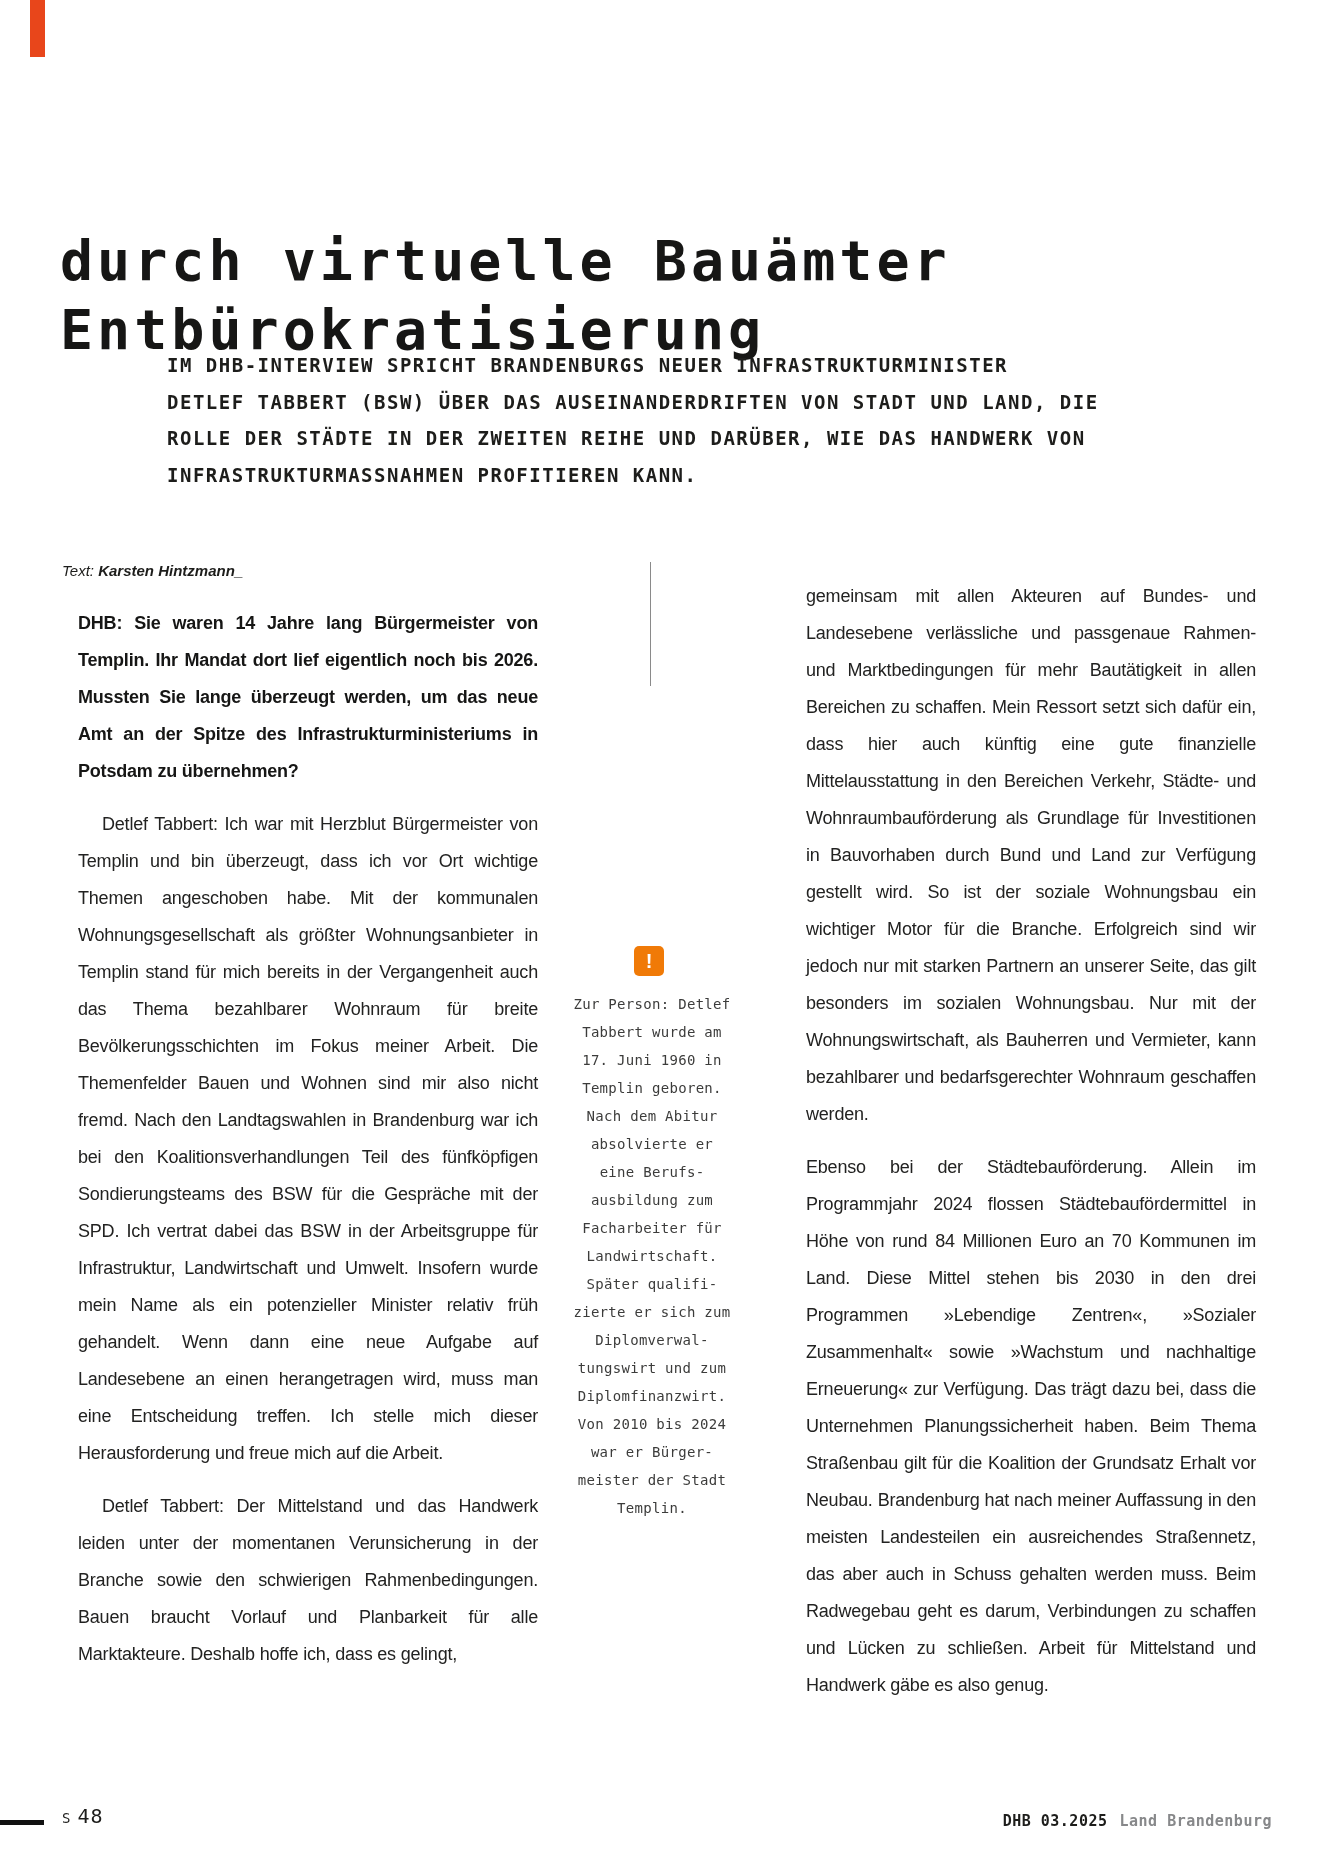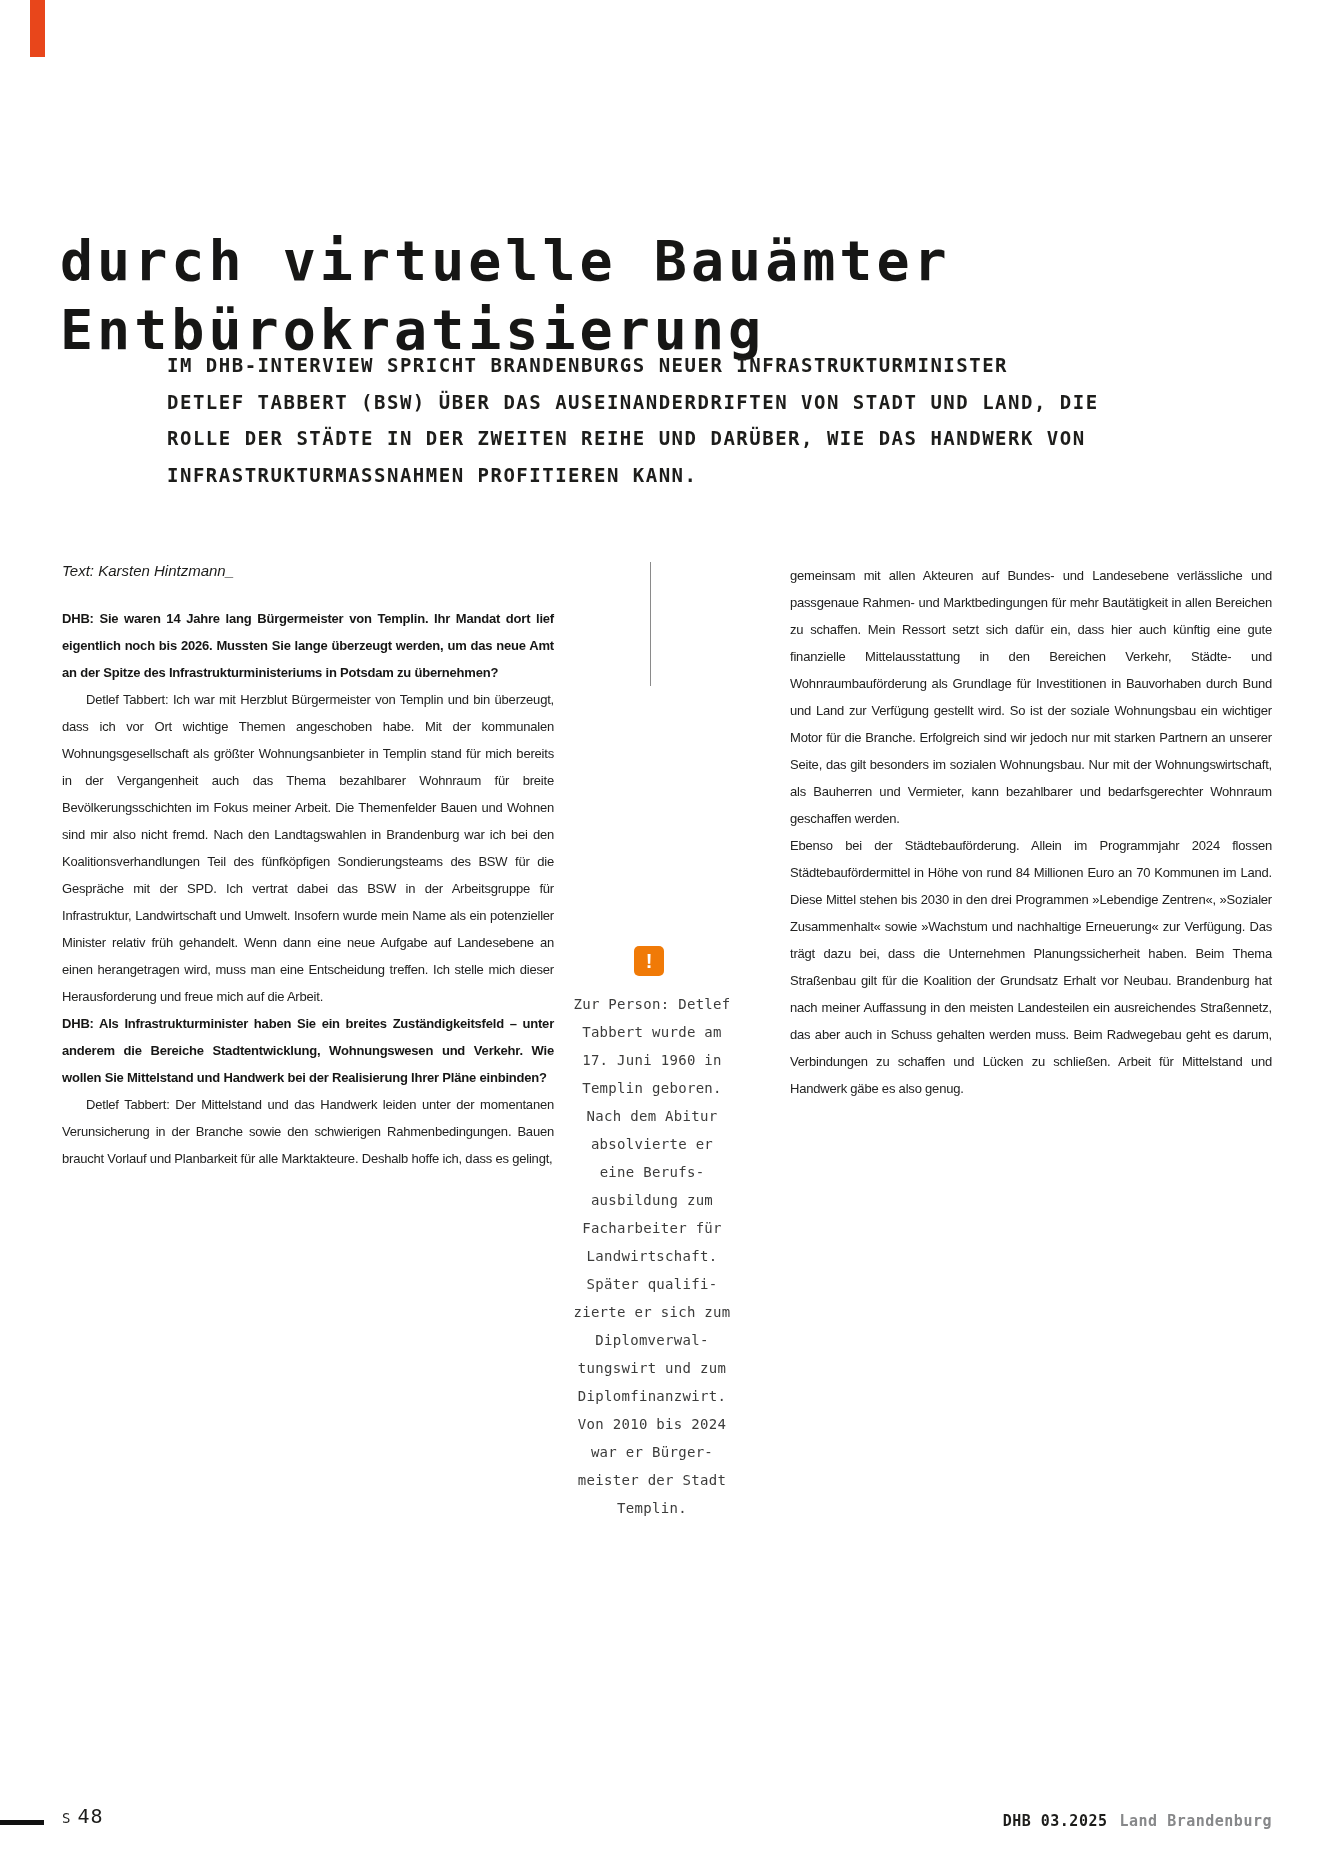--- a/index.html
+++ b/index.html
@@ -19,24 +19,24 @@
     position:absolute;left:167px;top:347px;width:1060px;
     font-family:"DejaVu Sans Mono",monospace;font-weight:bold;
     font-size:19px;line-height:36.5px;letter-spacing:1.5px;
     white-space:pre-line;color:#1d1d1b;
   }
 
   .col-left{position:absolute;left:62px;top:562px;width:492px;}
   .col-right{position:absolute;left:790px;top:562px;width:482px;}
 
   .byline{font-size:15px;font-style:italic;margin:0 0 26px 0;}
-  .byline-author{font-weight:normal;}
+  .byline-author{font-weight:bold;}
 
   p.question,p.answer{
-    margin:0;font-size:13px;line-height:27px;text-align:justify;
+    margin:16px;font-size:18px;line-height:37px;text-align:justify;
     letter-spacing:-0.2px;color:#222221;
   }
   p.question{font-weight:bold;color:#161615;}
   p.answer{text-indent:24px;}
   p.answer.noindent{text-indent:0;}
   .gap-top{margin-top:26px;}
   .gap-bottom{margin-bottom:26px;}
 
   .mid-rule{position:absolute;left:650px;top:562px;width:1px;height:124px;background:#8a8a8a;}
 
@@ -79,21 +79,20 @@
 ROLLE DER STÄDTE IN DER ZWEITEN REIHE UND DARÜBER, WIE DAS HANDWERK VON
 INFRASTRUKTURMASSNAHMEN PROFITIEREN KANN.</div>
 
   <div class="col-left">
     <div class="byline">
       <span class="byline-prefix">Text:</span>
       <span class="byline-author">Karsten Hintzmann_</span>
     </div>
     <p class="question">DHB: Sie waren 14 Jahre lang Bürgermeister von Templin. Ihr Mandat dort lief eigentlich noch bis 2026. Mussten Sie lange überzeugt werden, um das neue Amt an der Spitze des Infrastrukturministeriums in Potsdam zu übernehmen?</p>
     <p class="answer">Detlef Tabbert: Ich war mit Herzblut Bürgermeister von Templin und bin überzeugt, dass ich vor Ort wichtige Themen angeschoben habe. Mit der kommunalen Wohnungsgesellschaft als größter Wohnungsanbieter in Templin stand für mich bereits in der Vergangenheit auch das Thema bezahlbarer Wohnraum für breite Bevölkerungsschichten im Fokus meiner Arbeit. Die Themenfelder Bauen und Wohnen sind mir also nicht fremd. Nach den Landtagswahlen in Brandenburg war ich bei den Koalitionsverhandlungen Teil des fünfköpfigen Sondierungsteams des BSW für die Gespräche mit der SPD. Ich vertrat dabei das BSW in der Arbeitsgruppe für Infrastruktur, Landwirtschaft und Umwelt. Insofern wurde mein Name als ein potenzieller Minister relativ früh gehandelt. Wenn dann eine neue Aufgabe auf Landesebene an einen herangetragen wird, muss man eine Entscheidung treffen. Ich stelle mich dieser Herausforderung und freue mich auf die Arbeit.</p>
-    <p class="question gap-top">DHB: Als Infrastrukturminister haben Sie ein breites Zuständigkeitsfeld – unter anderem die Bereiche Stadtentwicklung, Wohnungswesen und Verkehr. Wie wollen Sie Mittelstand und Handwerk bei der Realisierung Ihrer Pläne einbinden?</p>
     <p class="answer">Detlef Tabbert: Der Mittelstand und das Handwerk leiden unter der momentanen Verunsicherung in der Branche sowie den schwierigen Rahmenbedingungen. Bauen braucht Vorlauf und Planbarkeit für alle Marktakteure. Deshalb hoffe ich, dass es gelingt,</p>
   </div>
 
   <div class="mid-rule"></div>
 
   <div class="person-icon">!</div>
 
   <div class="person-text">Zur Person: Detlef
 Tabbert wurde am
 17. Juni 1960 in

